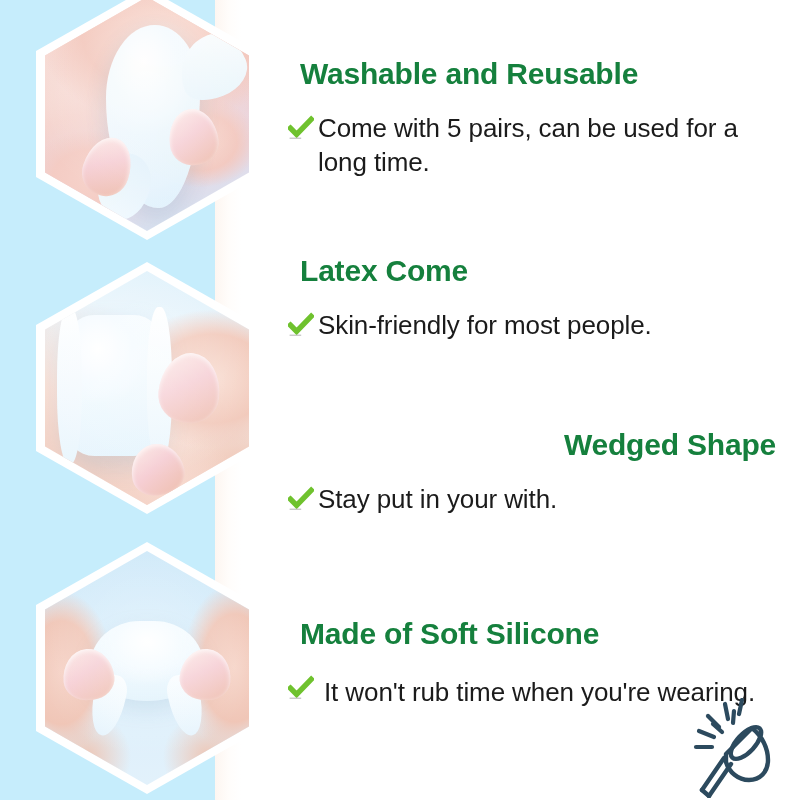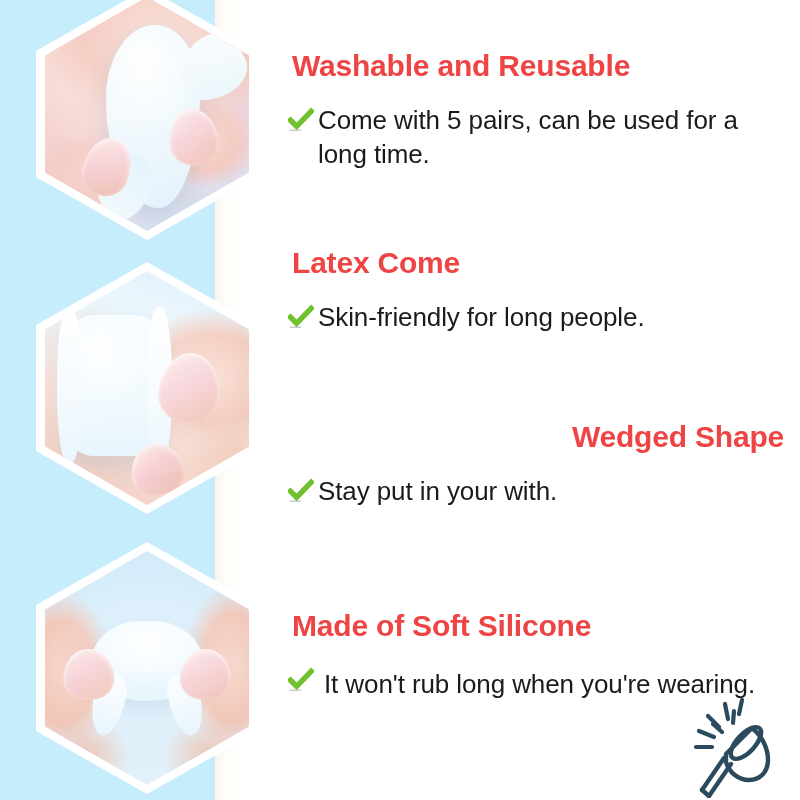--- a/index.html
+++ b/index.html
@@ -195,22 +195,22 @@
     pointer-events: none;
   }
 
   
   .feature {
     position: absolute;
     left: 288px;
     width: 500px;
   }
   .feature h2 {
-    margin: 4px;
-    color: #ef4444;
+    margin: 12px;
+    color: #15803d;
     font-size: 30px;
     font-weight: 700;
     letter-spacing: -0.2px;
     line-height: 1.06;
     white-space: nowrap;
   }
   .body-row {
     display: flex;
     align-items: flex-start;
     margin-top: 21px;
@@ -305,21 +305,21 @@
 
   <div class="feature" id="feat-2">
     <h2>Latex Come</h2>
     <div class="body-row">
       <span class="check">
         <svg viewBox="0 0 26 26" width="26" height="26">
           <path d="M2.5 13.2 L8.6 19.4 L23.2 4.2" fill="none" stroke="#6fc22e" stroke-width="5.4" stroke-linecap="square" stroke-linejoin="miter"></path>
           <path d="M1.6 23.2 H13.2" fill="none" stroke="#b9b9b9" stroke-width="1.1"></path>
         </svg>
       </span>
-      <span class="desc">Skin-friendly for long people.</span>
+      <span class="desc">Skin-friendly for most people.</span>
     </div>
   </div>
 
   <div class="feature" id="feat-3">
     <h2>Wedged Shape</h2>
     <div class="body-row">
       <span class="check">
         <svg viewBox="0 0 26 26" width="26" height="26">
           <path d="M2.5 13.2 L8.6 19.4 L23.2 4.2" fill="none" stroke="#6fc22e" stroke-width="5.4" stroke-linecap="square" stroke-linejoin="miter"></path>
           <path d="M1.6 23.2 H13.2" fill="none" stroke="#b9b9b9" stroke-width="1.1"></path>
@@ -331,21 +331,21 @@
 
   <div class="feature" id="feat-4">
     <h2>Made of Soft Silicone</h2>
     <div class="body-row">
       <span class="check">
         <svg viewBox="0 0 26 26" width="26" height="26">
           <path d="M2.5 13.2 L8.6 19.4 L23.2 4.2" fill="none" stroke="#6fc22e" stroke-width="5.4" stroke-linecap="square" stroke-linejoin="miter"></path>
           <path d="M1.6 23.2 H13.2" fill="none" stroke="#b9b9b9" stroke-width="1.1"></path>
         </svg>
       </span>
-      <span class="desc">It won't rub long when you're wearing.</span>
+      <span class="desc">It won't rub time when you're wearing.</span>
     </div>
   </div>
 
   <div class="popper">
     <svg viewBox="0 0 108 100" width="108" height="100">
       <g stroke="#2c4a5e" stroke-width="4.2" stroke-linecap="round" fill="none">
 
         <line x1="63" y1="16" x2="66" y2="2"></line>
         <line x1="52" y1="21" x2="49" y2="6"></line>
         <line x1="43" y1="29" x2="32" y2="18"></line>

